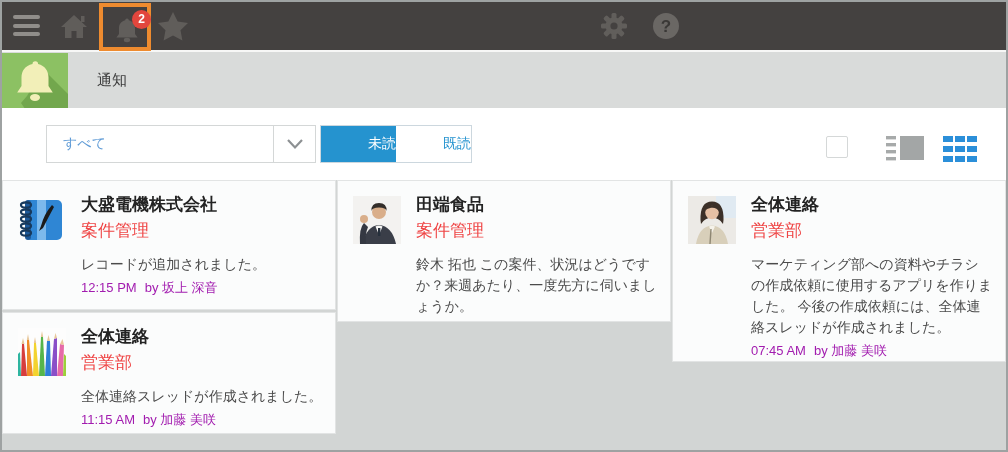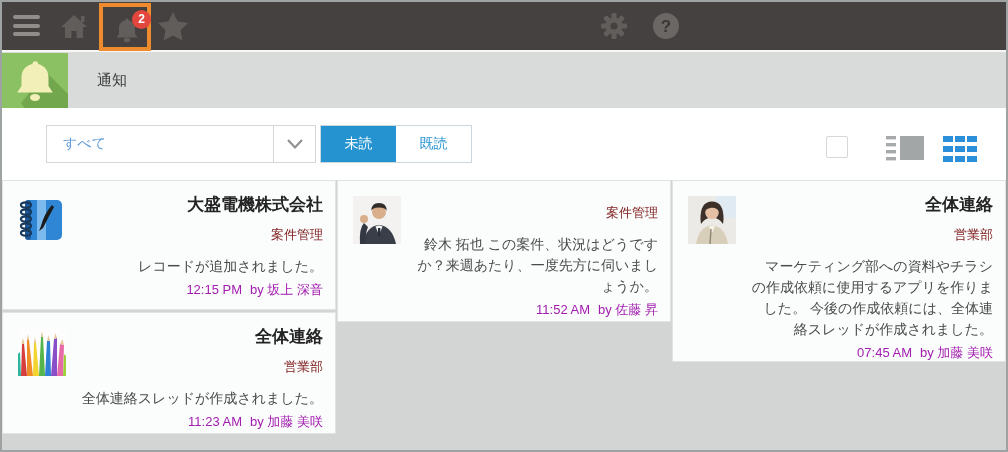--- a/index.html
+++ b/index.html
@@ -30,34 +30,34 @@
   .pgheader { position:relative; height:56px; background:#d9dbda; }
   .app-badge { position:absolute; left:0; top:1px; width:66px; height:66px; }
   .pgtitle { position:absolute; left:95px; top:50%; transform:translateY(-50%); font-size:15px; color:#3c3c3c; font-weight:normal; }
 
   
   .filterbar { position:relative; height:72px; background:#fff; }
   .dropdown { position:absolute; left:32px; top:17px; width:270px; height:38px; background:#fff; border:1px solid #d4d7d7; display:flex; align-items:center; cursor:pointer;margin-left:12px; }
   .dropdown .val { flex:1; padding-left:16px; font-size:14px; color:#5f9bd6; }
   .dropdown .chev { width:42px; align-self:stretch; border-left:1px solid #d4d7d7; display:flex; align-items:center; justify-content:center; }
   .tabs { position:absolute; left:318px; top:17px; height:38px; display:flex; border:1px solid #ccd7de; background:#fff; }
-  .tab { width:75px; border:none; font-size:14px; cursor:pointer; background:#fff; color:#2593cf; }
+  .tab { width:75px; border:none; font-size:14px; cursor:pointer; background:#fff; color:#2593cf;text-align:right; }
   .tab.active { background:#2593cf; color:#fff; }
   .sel-checkbox { position:absolute; left:824px; top:28px; width:22px; height:22px; background:#fff; border:1px solid #d5d8d8; border-radius:2px; cursor:pointer; }
   .view-btn { position:absolute; top:26px; background:none; border:none; cursor:pointer; padding:0; }
   .view-list { left:884px; }
   .view-grid { left:941px; top:28px; }
 
   
   .cards { display:flex; gap:1px; align-items:flex-start; }
   .col { flex:1; display:flex; flex-direction:column; gap:2px; min-width:0; }
-  .card { background:#fbfcfc; border:1px solid #e2e4e4; position:relative; padding:13px 12px 12px 78px; overflow:hidden; cursor:pointer;text-align:right; }
+  .card { background:#fbfcfc; border:1px solid #e2e4e4; position:relative; padding:13px 12px 12px 78px; overflow:hidden; cursor:pointer; }
   .card .app-icon { position:absolute; left:15px; top:15px; width:48px; height:48px; }
   .card-title { font-size:17px; font-weight:bold; color:#232323; line-height:1.3; }
-  .card-app { font-size:13px; color:#7f1d1d; margin-top:10px; }
+  .card-app { font-size:17px; color:#ef4444; margin-top:3px; }
   .card-body { font-size:14px; color:#4b4b4b; line-height:21px; margin-top:12px; max-width:250px; }
   .card-foot { font-size:13px; color:#a21caf; margin-top:4px; }
   .card-foot .t { margin-right:8px; }
   .h130 { height:130px; } .h122 { height:122px; } .h142 { height:142px; } .h182 { height:182px; }
 </style>
 </head>
 <body>
 
 <div class="page">
 
@@ -236,40 +236,41 @@
                 <polygon points="42,16 46,17 44.5,11" fill="#e8c79a"></polygon>
               <polygon points="0,48 3,48 2,24 0,26" fill="#2eb5a0"></polygon>
               <polygon points="45,48 48,48 48,28 46,26" fill="#9ccf3a"></polygon>
             </g>
           </svg>
         </span>
         <h3 class="card-title">全体連絡</h3>
         <div class="card-app">営業部</div>
         <p class="card-body">全体連絡スレッドが作成されました。</p>
         <div class="card-foot">
-          <span class="t">11:23 AM</span><span>by 加藤 美咲</span>
+          <span class="t">11:15 AM</span><span>by 加藤 美咲</span>
         </div>
       </article>
     </div>
 
     <div class="col">
 
       <article class="card h142">
         <span class="app-icon">
           <svg width="48" height="48" viewBox="0 0 48 48">
             <rect width="48" height="48" fill="#f3f2f0"></rect>
             <circle cx="26" cy="16" r="7" fill="#d9ae8a"></circle>
             <path d="M18.5 15 Q18 7 26 7 Q34 7 33.5 15 Q33 11.5 26 11.5 Q19 11.5 18.5 15 Z" fill="#332e2a"></path>
             <path d="M10 48 Q13 30 26 29 Q39 30 43 48 Z" fill="#3a3e48"></path>
             <path d="M22.5 30.5 L26 39 L29.5 30.5 Q26 28.5 22.5 30.5 Z" fill="#f6f6f4"></path>
             <rect x="25" y="32" width="2.4" height="8" fill="#26303c"></rect>
             <circle cx="11" cy="23" r="4" fill="#d9ae8a"></circle>
             <path d="M7 48 Q6 32 11 27 L15 31 Q12 38 13 48 Z" fill="#343842"></path>
           </svg>
         </span>
+        <h3 class="card-title">田端食品</h3>
         <div class="card-app">案件管理</div>
         <p class="card-body">鈴木 拓也 この案件、状況はどうですか？来週あたり、一度先方に伺いましょうか。</p>
         <div class="card-foot">
           <span class="t">11:52 AM</span><span>by 佐藤 昇</span>
         </div>
       </article>
     </div>
 
     <div class="col">
 

